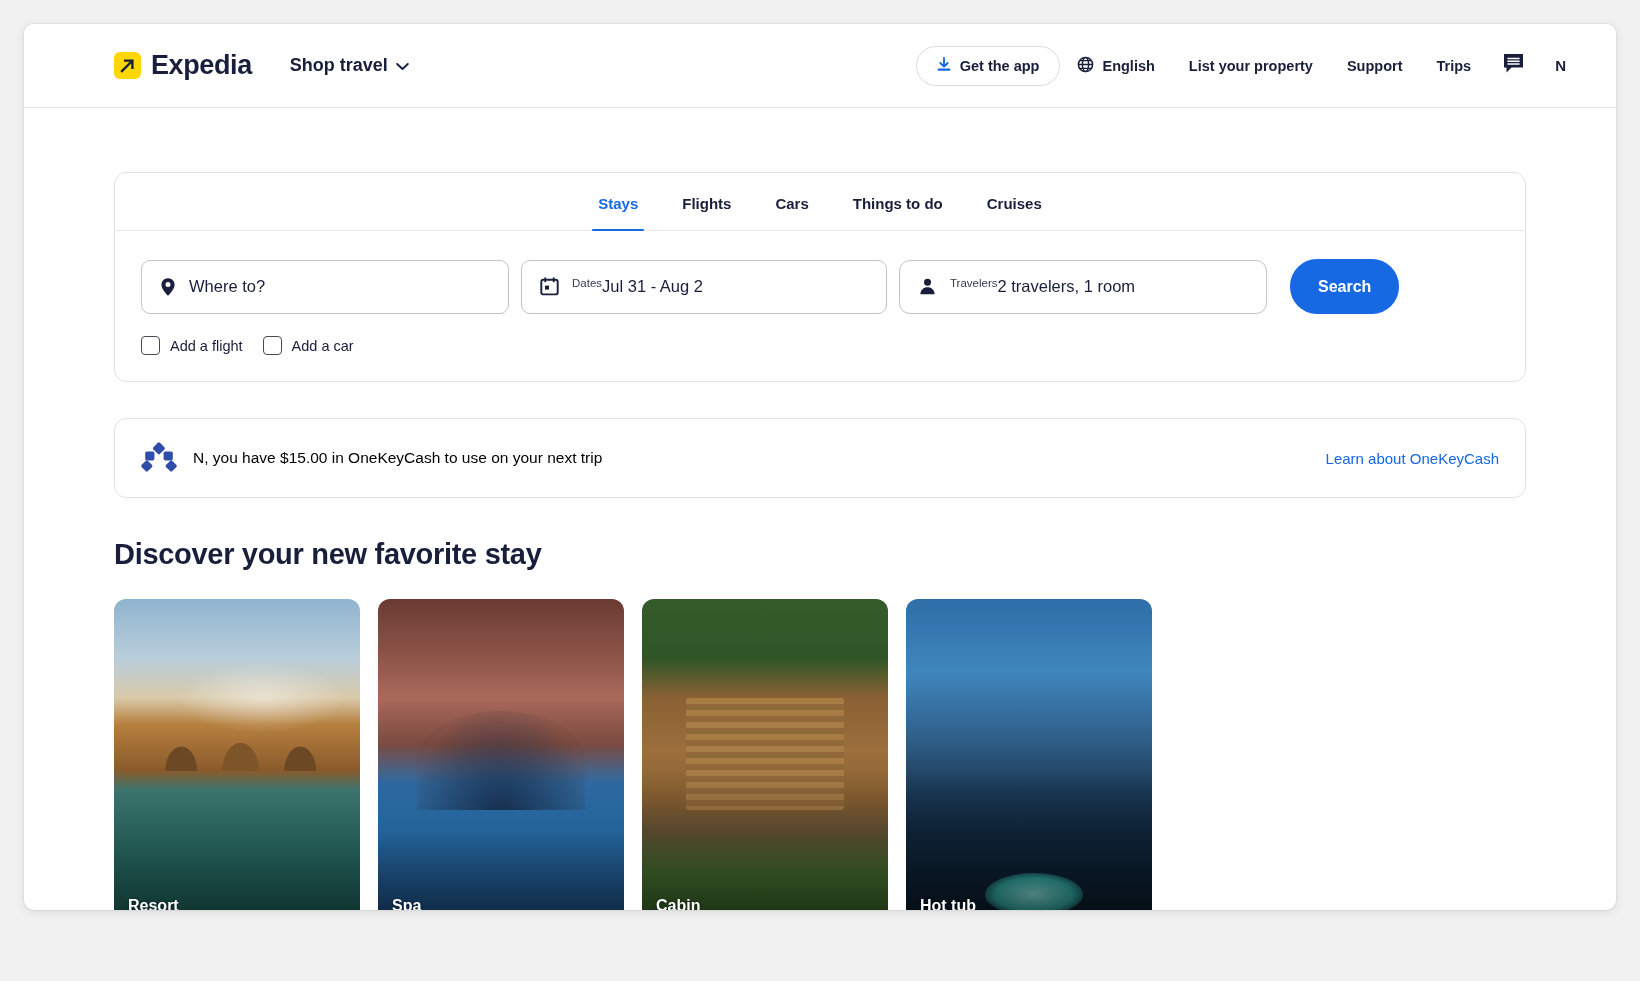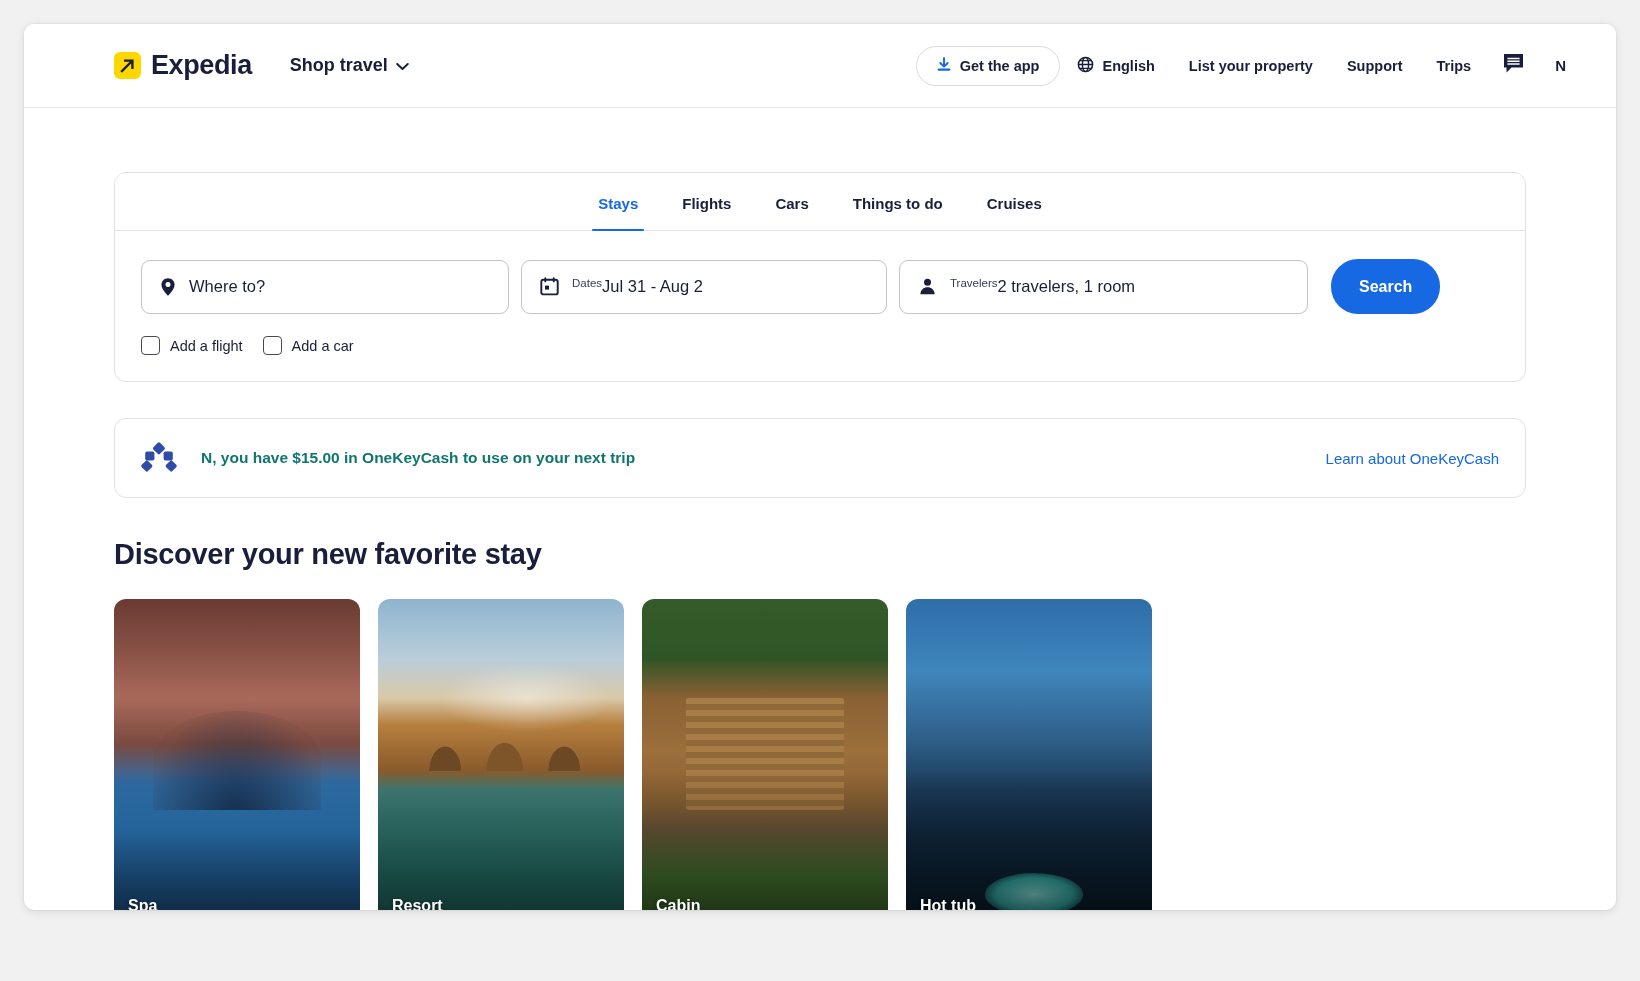--- a/index.html
+++ b/index.html
@@ -144,21 +144,21 @@
     gap: 13px;
     border: 1px solid #c3c3ca;
     border-radius: 9px;
     height: 54px;
     padding: 0 18px;
     background: #fff;
     cursor: pointer;
   }
   .field.where { width: 368px; }
   .field.dates { width: 366px; }
-  .field.travelers { width: 409px; }
+  .field.travelers { width: 368px; border-radius: 11px; }
   .field-ic { flex: none; display: flex; }
   .field-text { display: flex; flex-direction: row; justify-content: center; line-height: 1.15; text-align: right; }
   .field-label { font-size: 11.5px; color: #343a57; margin-bottom: 1px; }
   .field-value { font-size: 16.5px; color: #191e3b; }
   .field-placeholder { font-size: 16.5px; color: #191e3b; }
 
   .searchbtn {
     margin-left: 11px;
     background: #1668e3;
     color: #fff;
@@ -194,24 +194,24 @@
     border: 1px solid #e2e2e5;
     border-radius: 12px;
     height: 80px;
     display: flex;
     align-items: center;
     padding: 0 26px 0 22px;
     background: #fff;
   }
   .onekey-icon { flex: none; width: 44px; display: flex; justify-content: center; }
   .onekey-text {
-    margin-left: 20px;
+    margin-left: 12px;
     font-size: 15.5px;
-    font-weight: 700;
-    color: #0f766e;
+    font-weight: 400;
+    color: #000000;
   }
   .onekey-link {
     margin-left: auto;
     font-size: 15px;
     color: #1668e3;
     font-weight: 400;
     cursor: pointer;
   }
 
   
@@ -464,29 +464,29 @@
       </span>
       <span class="onekey-text">N, you have $15.00 in OneKeyCash to use on your next trip</span>
       <span class="onekey-link">Learn about OneKeyCash</span>
     </div>
 
     <div class="section-title">Discover your new favorite stay</div>
 
     <div class="cards">
 
       <div class="card">
+        <div class="card-img img-resort"></div>
+        <div class="card-shade"></div>
+        <div class="card-label">Resort</div>
+      </div>
+
+      <div class="card">
         <div class="card-img img-spa"></div>
         <div class="card-shade"></div>
         <div class="card-label">Spa</div>
-      </div>
-
-      <div class="card">
-        <div class="card-img img-resort"></div>
-        <div class="card-shade"></div>
-        <div class="card-label">Resort</div>
       </div>
 
       <div class="card">
         <div class="card-img img-cabin"></div>
         <div class="card-shade"></div>
         <div class="card-label">Cabin</div>
       </div>
 
       <div class="card">
         <div class="card-img img-hottub"></div>

